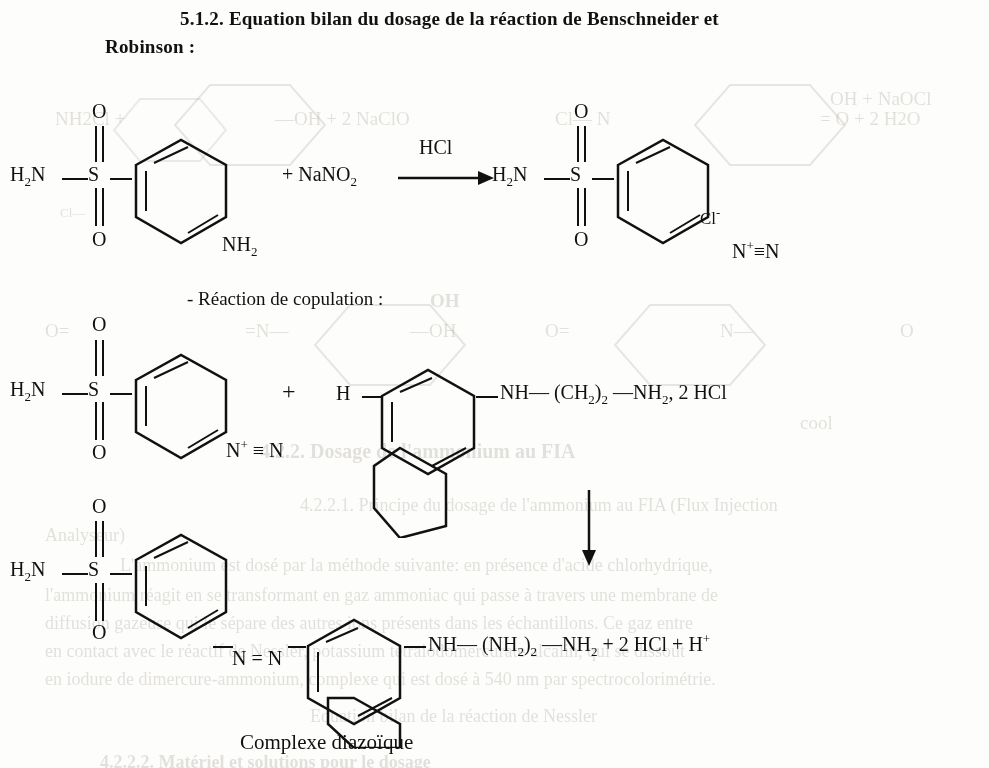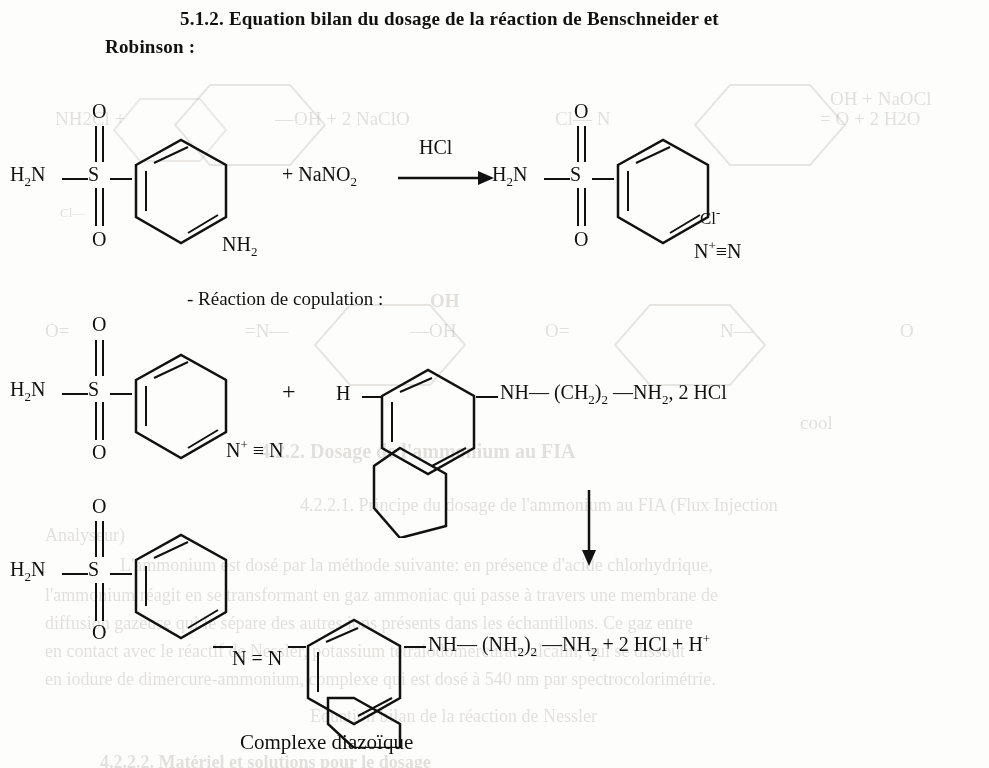--- a/index.html
+++ b/index.html
@@ -150,21 +150,21 @@
     <div class="bond-h" style="left:592px;top:178px;width:22px;"></div>
     <div class="ring" style="left:610px;top:135px;">
       <svg width="110" height="118" viewBox="0 0 110 118">
         <polygon points="8,30 53,5 98,30 98,82 53,108 8,82" fill="none" stroke="#111" stroke-width="2.5"></polygon>
         <line x1="18" y1="36" x2="18" y2="76" stroke="#111" stroke-width="2"></line>
         <line x1="26" y1="28" x2="60" y2="12" stroke="#111" stroke-width="2"></line>
         <line x1="60" y1="98" x2="90" y2="80" stroke="#111" stroke-width="2"></line>
       </svg>
     </div>
     <div class="chem small" style="left:700px;top:205px;font-size:17px;">Cl<sup>-</sup></div>
-    <div class="chem" style="left:694px;top:238px;">N<sup>+</sup>≡N</div>
+    <div class="chem" style="left:732px;top:238px;">N<sup>+</sup>≡N</div>
   </div>
 
 
   <div class="sublabel" style="left:187px;top:288px;">- Réaction de copulation :</div>
 
   <div>
     <div class="chem" style="left:10px;top:378px;">H<sub>2</sub>N</div>
     <div class="bond-h" style="left:62px;top:393px;width:26px;"></div>
     <div class="chem" style="left:88px;top:378px;">S</div>
     <div class="chem" style="left:92px;top:313px;">O</div>

